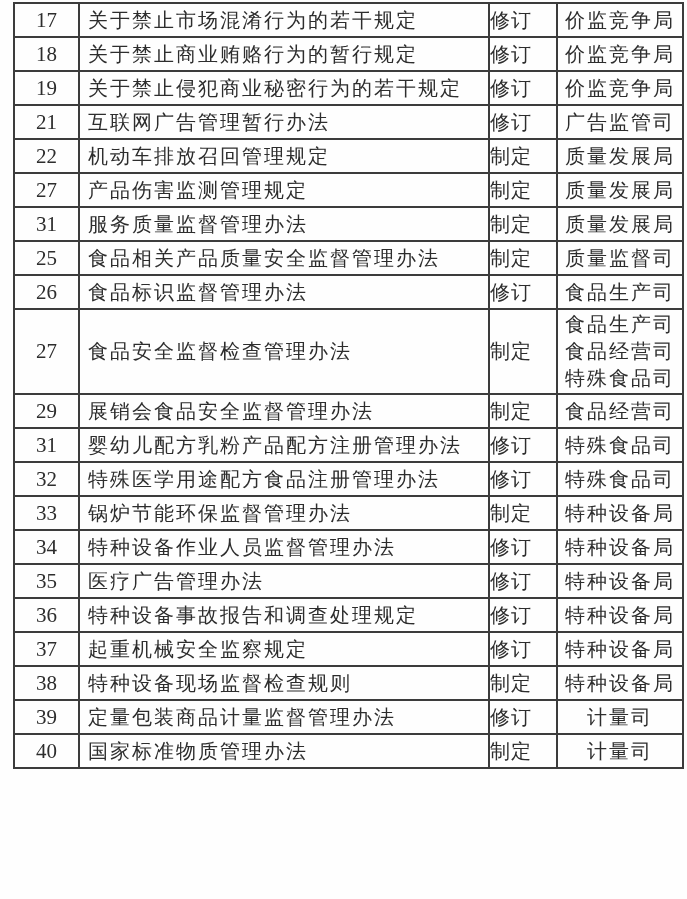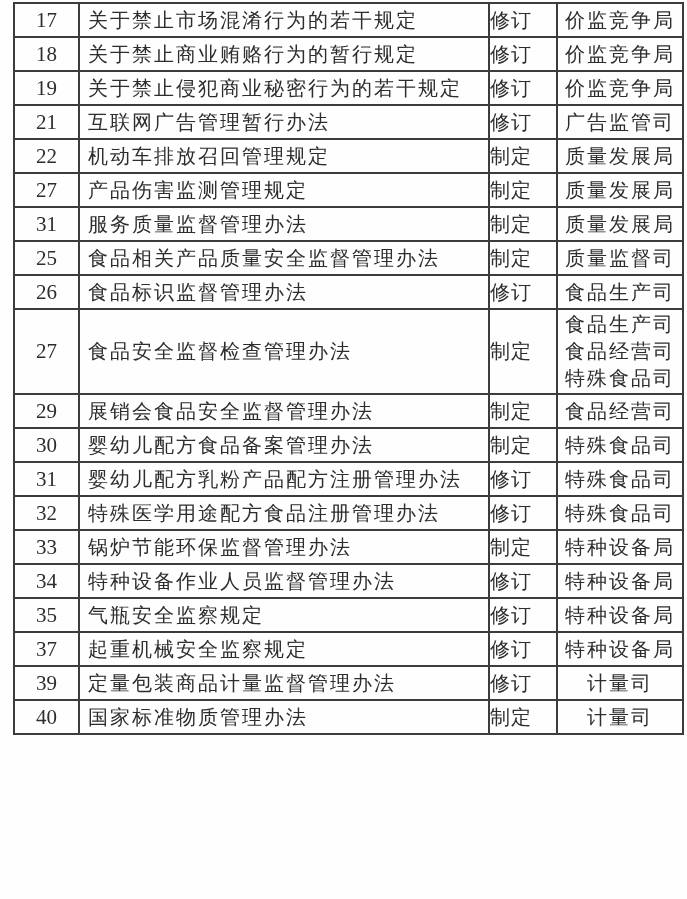--- a/index.html
+++ b/index.html
@@ -154,26 +154,20 @@
   </tr>
 
 
   <tr class="reg-row">
     <td class="cell-num">29</td>
     <td class="cell-name">展销会食品安全监督管理办法</td>
     <td class="cell-action">制定</td>
     <td class="cell-dept">食品经营司</td>
   </tr>
 
-  <tr class="reg-row">
-    <td class="cell-num">30</td>
-    <td class="cell-name">婴幼儿配方食品备案管理办法</td>
-    <td class="cell-action">制定</td>
-    <td class="cell-dept">特殊食品司</td>
-  </tr>
 
   <tr class="reg-row">
     <td class="cell-num">31</td>
     <td class="cell-name">婴幼儿配方乳粉产品配方注册管理办法</td>
     <td class="cell-action">修订</td>
     <td class="cell-dept">特殊食品司</td>
   </tr>
 
   <tr class="reg-row">
     <td class="cell-num">32</td>
@@ -191,33 +185,45 @@
 
   <tr class="reg-row">
     <td class="cell-num">34</td>
     <td class="cell-name">特种设备作业人员监督管理办法</td>
     <td class="cell-action">修订</td>
     <td class="cell-dept">特种设备局</td>
   </tr>
 
   <tr class="reg-row">
     <td class="cell-num">35</td>
-    <td class="cell-name">气瓶安全监察规定</td>
-    <td class="cell-action">修订</td>
-    <td class="cell-dept">特种设备局</td>
-  </tr>
-
+    <td class="cell-name">医疗广告管理办法</td>
+    <td class="cell-action">修订</td>
+    <td class="cell-dept">特种设备局</td>
+  </tr>
+
+  <tr class="reg-row">
+    <td class="cell-num">36</td>
+    <td class="cell-name">特种设备事故报告和调查处理规定</td>
+    <td class="cell-action">修订</td>
+    <td class="cell-dept">特种设备局</td>
+  </tr>
 
   <tr class="reg-row">
     <td class="cell-num">37</td>
     <td class="cell-name">起重机械安全监察规定</td>
     <td class="cell-action">修订</td>
     <td class="cell-dept">特种设备局</td>
   </tr>
 
+  <tr class="reg-row">
+    <td class="cell-num">38</td>
+    <td class="cell-name">特种设备现场监督检查规则</td>
+    <td class="cell-action">制定</td>
+    <td class="cell-dept">特种设备局</td>
+  </tr>
 
   <tr class="reg-row">
     <td class="cell-num">39</td>
     <td class="cell-name">定量包装商品计量监督管理办法</td>
     <td class="cell-action">修订</td>
     <td class="cell-dept">计量司</td>
   </tr>
 
   <tr class="reg-row">
     <td class="cell-num">40</td>

